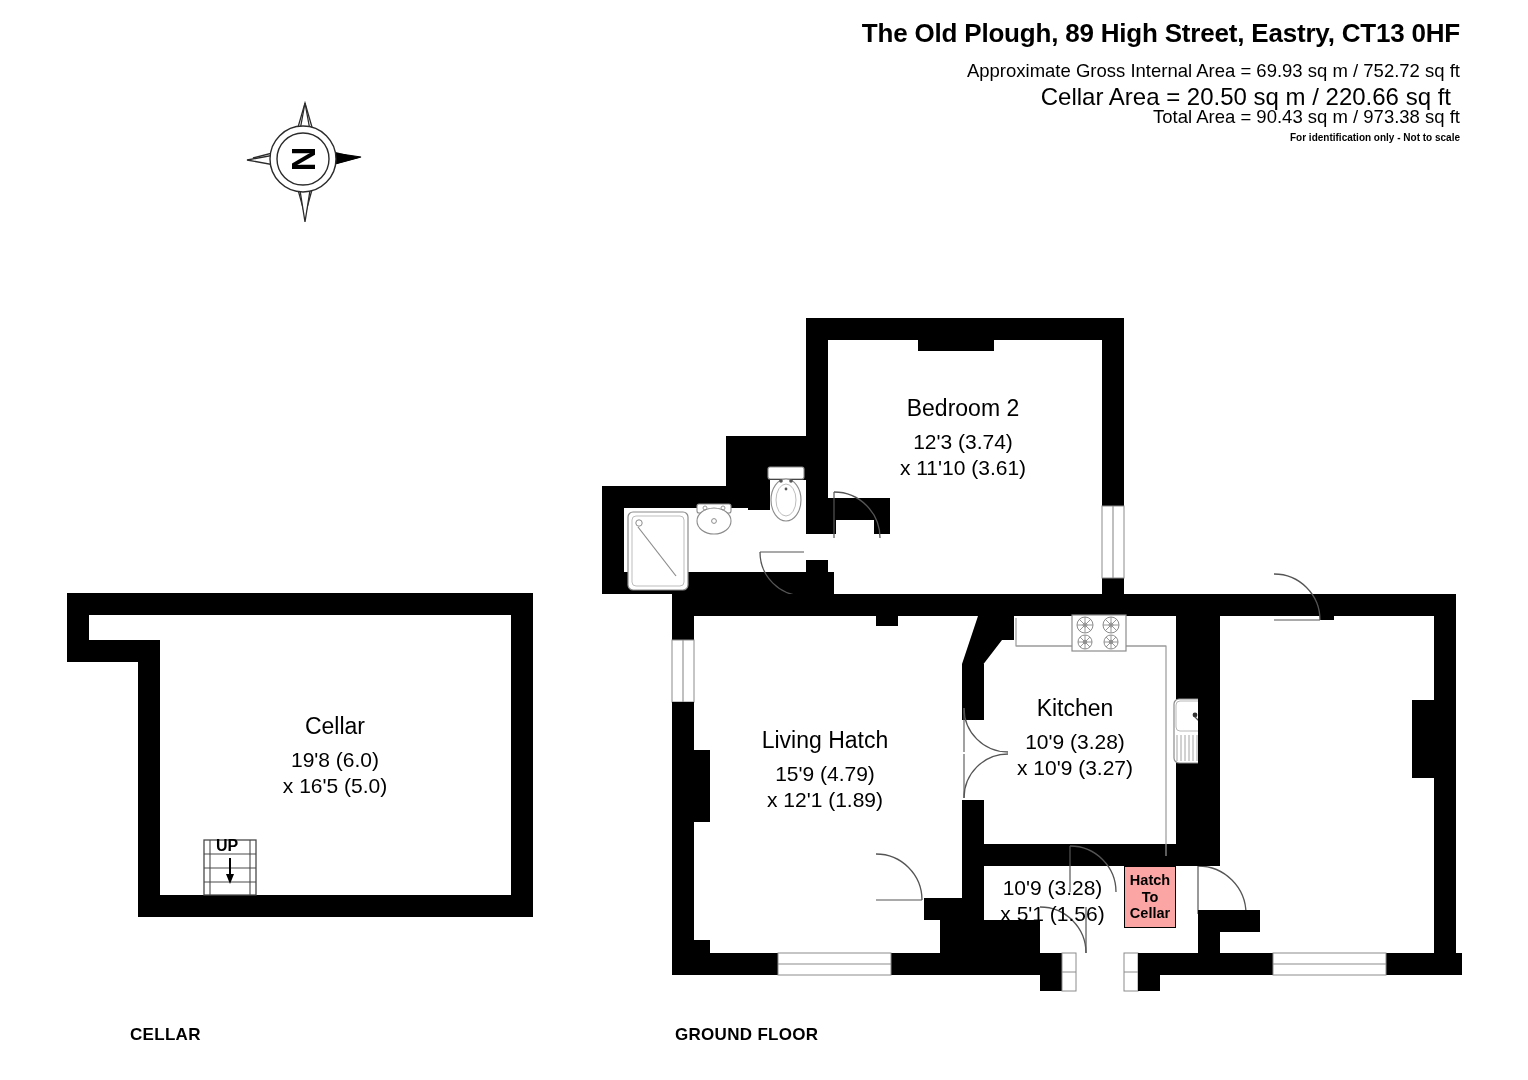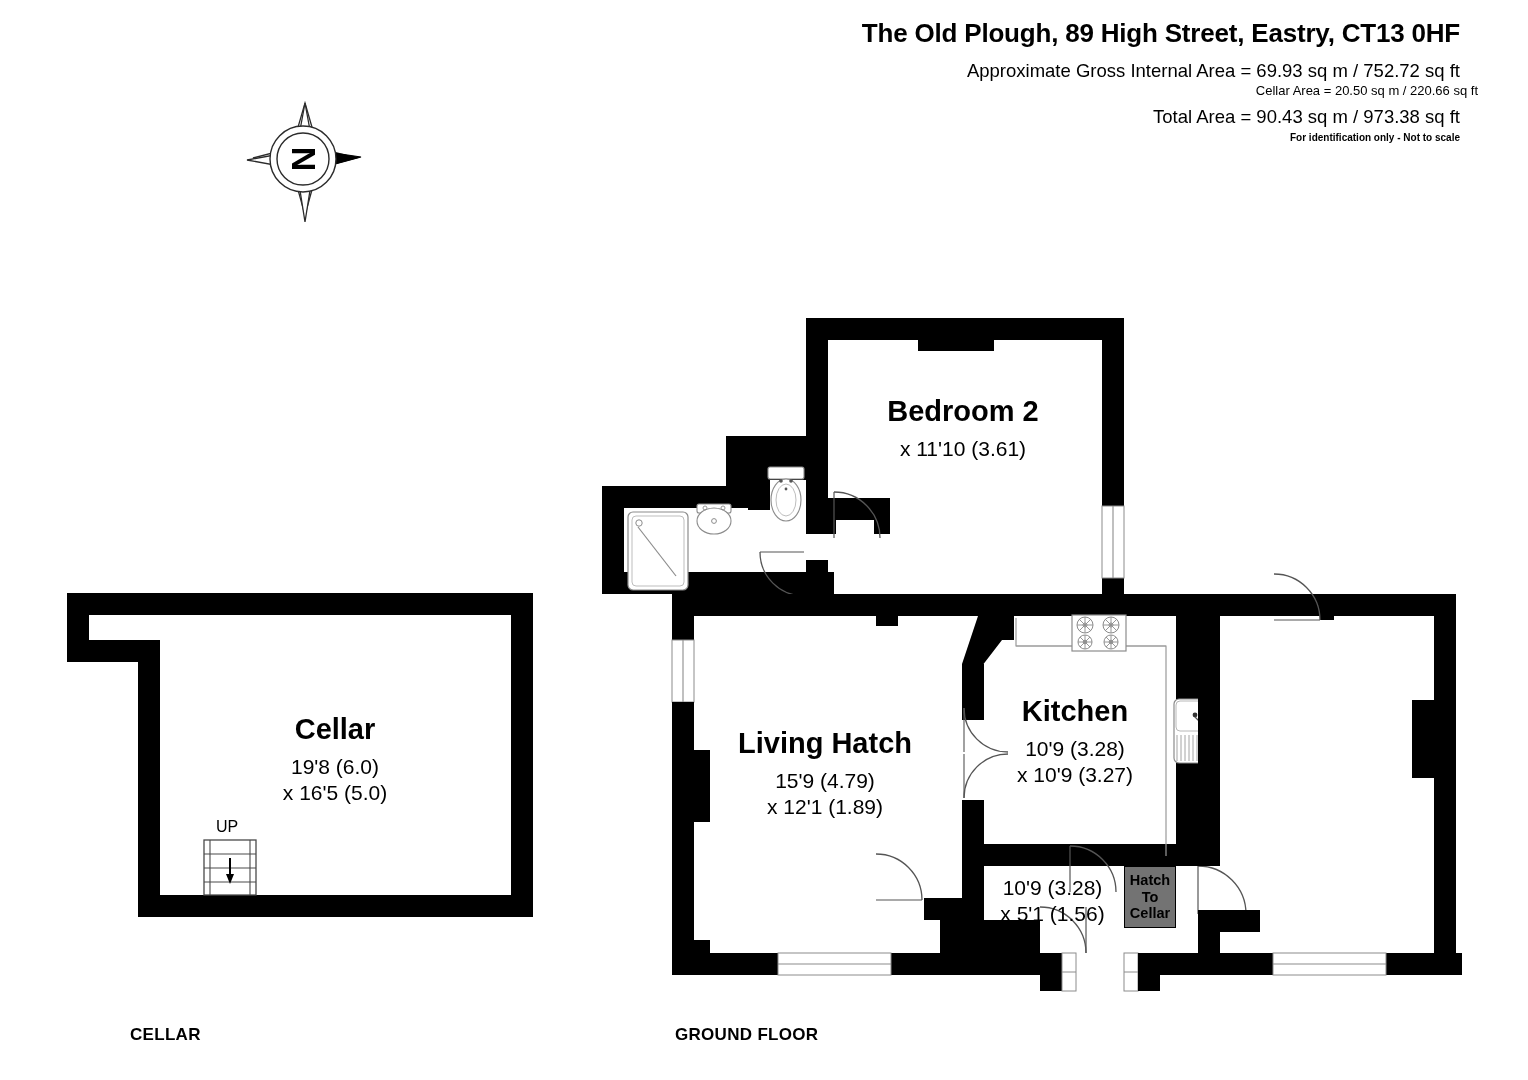--- a/index.html
+++ b/index.html
@@ -35,67 +35,68 @@
     white-space: nowrap;
   }
   #title {
     right: 68px;
     top: 18px;
     font-size: 26px;
     font-weight: bold;
     letter-spacing: -0.2px;
   }
   #area-gross { right: 68px; top: 60px; font-size: 18.5px; }
-  #area-cellar { right: 50px; top: 83px; font-size: 13px; }
+  #area-cellar { right: 77px; top: 83px; font-size: 24px; }
   #area-total  { right: 68px; top: 106px; font-size: 18.5px; }
   #disclaimer  { right: 68px; top: 132px; font-size: 10px; font-weight: bold; }
 
   .roomlabel {
     position: absolute;
     text-align: center;
     white-space: nowrap;
     line-height: 1.22;
   }
   .roomlabel .rname {
-    font-size: 29px;
-    font-weight: bold;
+    font-size: 23px;
+    font-weight: normal;
     display: block;
     margin-bottom: 7px;
   }
   .roomlabel .rdim {
     font-size: 21px;
     display: block;
   }
   .floorlabel {
     position: absolute;
     font-size: 17px;
     font-weight: bold;
     letter-spacing: 0.3px;
     white-space: nowrap;
   }
   .uplabel {
     position: absolute;
     font-size: 16px;
-    font-weight: normal;
+    font-weight: bold;
     white-space: nowrap;
+    margin-top: 19px;
   }
   #hatch-box {
     position: absolute;
     left: 1124px;
     top: 866px;
     width: 52px;
     height: 62px;
     border: 1.6px solid #000;
     box-sizing: border-box;
     display: flex;
     flex-direction: column;
     align-items: center;
     justify-content: center;
     line-height: 1.13;
-    background: #737373;
+    background: #fca5a5;
   }
   #hatch-box span {
     font-size: 14.5px;
     font-weight: bold;
     display: block;
   }
 </style>
 </head>
 <body>
 
@@ -400,20 +401,21 @@
   </svg>
 
   <div class="roomlabel" style="left:190px; top:712px; width:290px;">
     <span class="rname">Cellar</span>
     <span class="rdim">19'8 (6.0)</span>
     <span class="rdim">x 16'5 (5.0)</span>
   </div>
 
   <div class="roomlabel" style="left:818px; top:394px; width:290px;">
     <span class="rname">Bedroom 2</span>
+    <span class="rdim">12'3 (3.74)</span>
     <span class="rdim">x 11'10 (3.61)</span>
   </div>
 
   <div class="roomlabel" style="left:680px; top:726px; width:290px;">
     <span class="rname">Living Hatch</span>
     <span class="rdim">15'9 (4.79)</span>
     <span class="rdim">x 12'1 (1.89)</span>
   </div>
 
   <div class="roomlabel" style="left:960px; top:694px; width:230px;">

